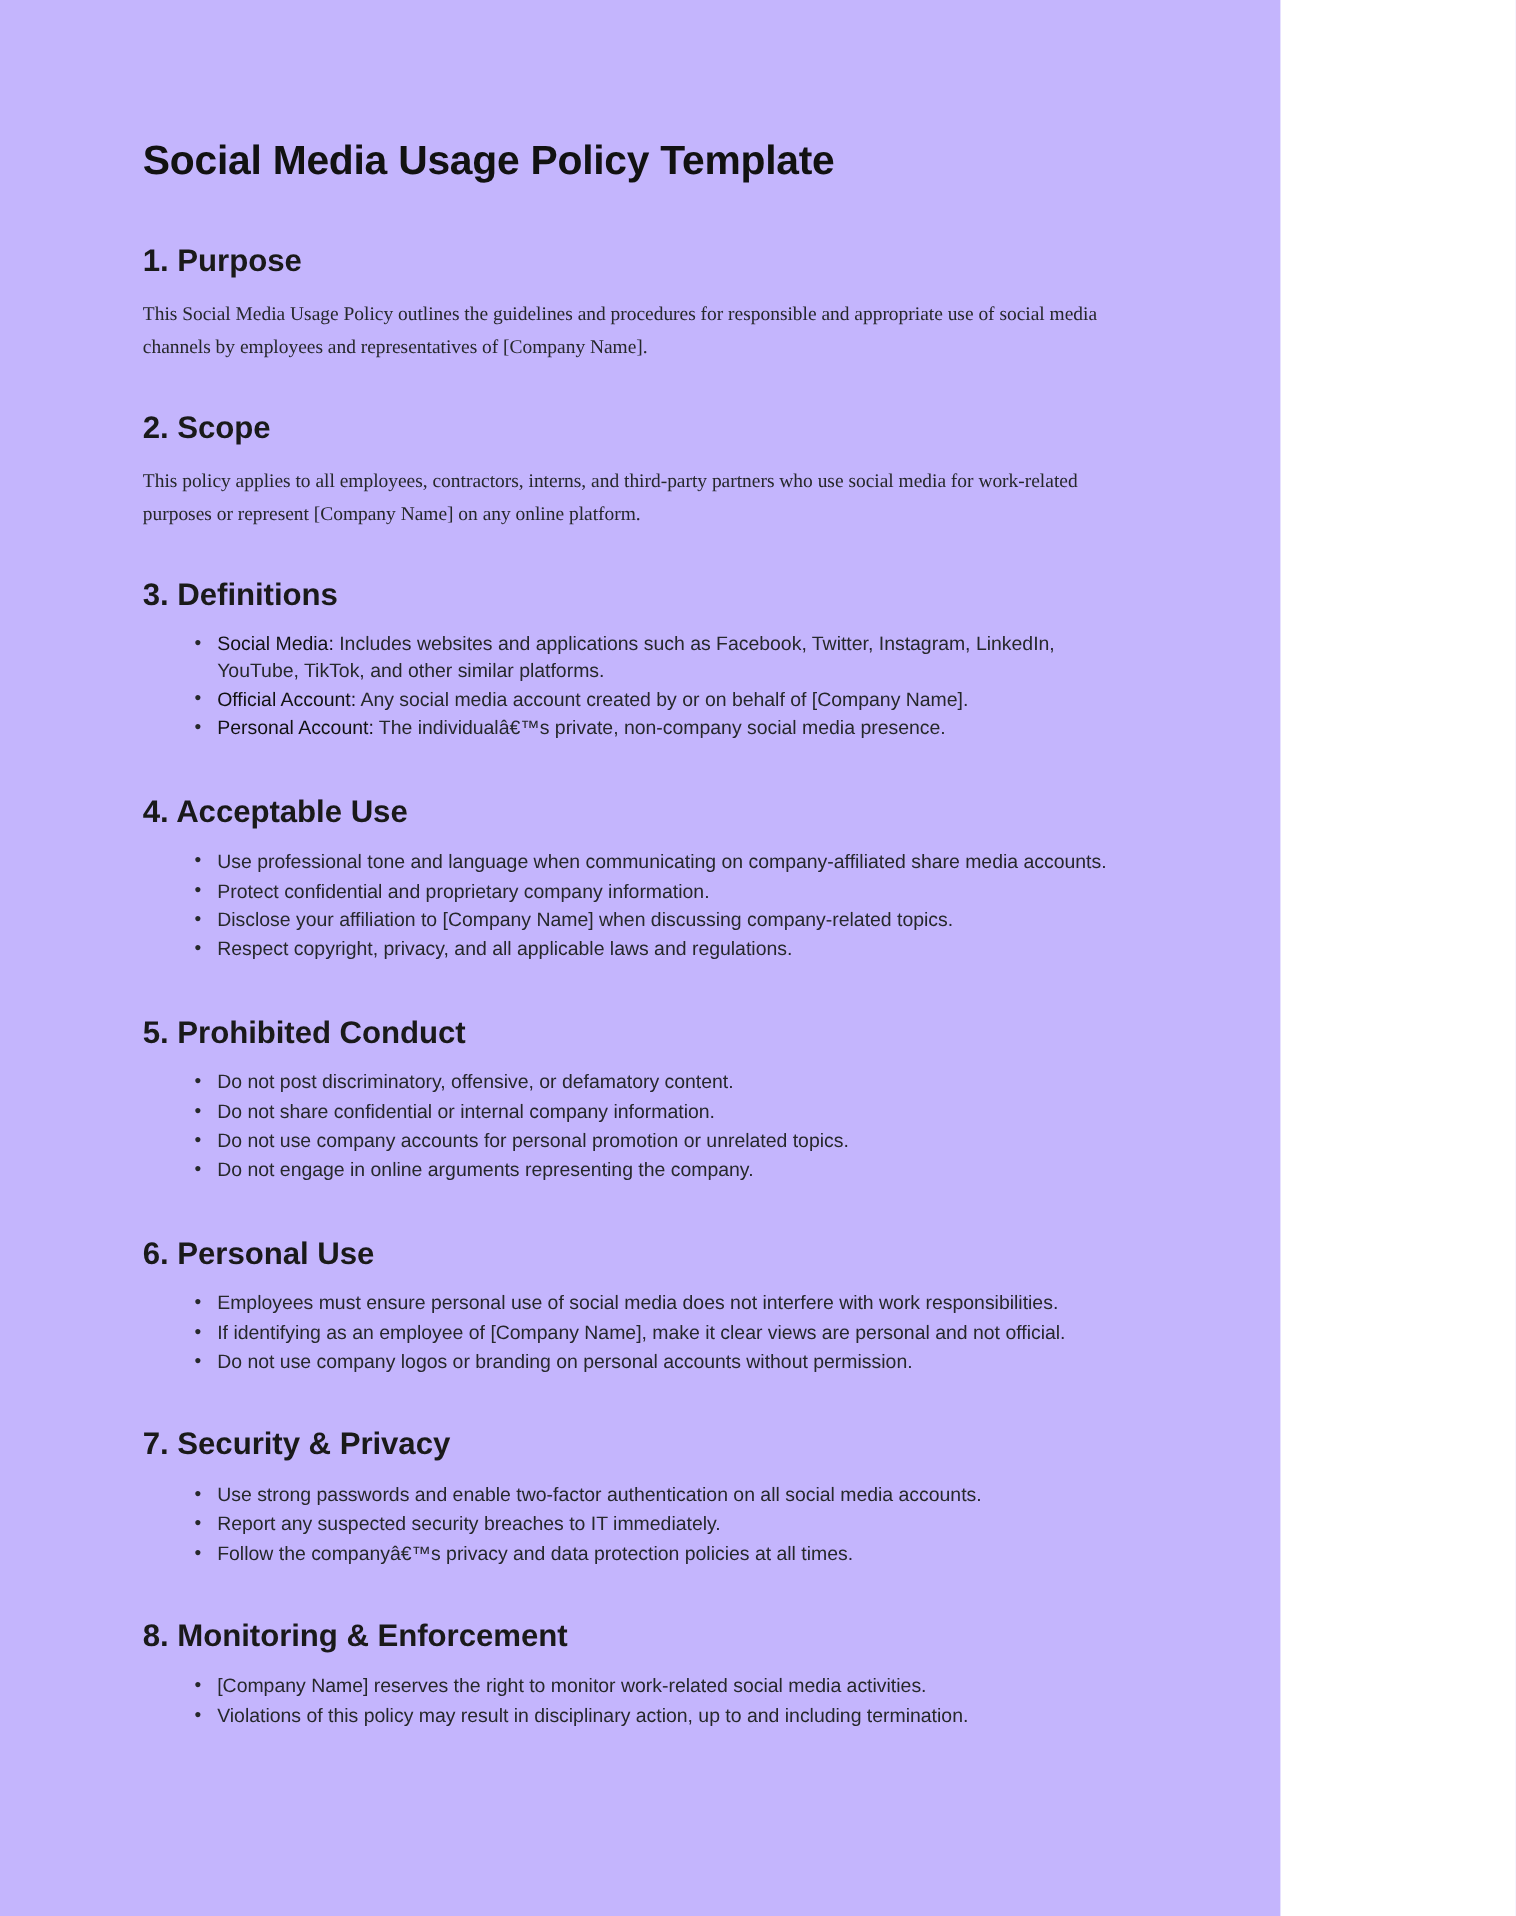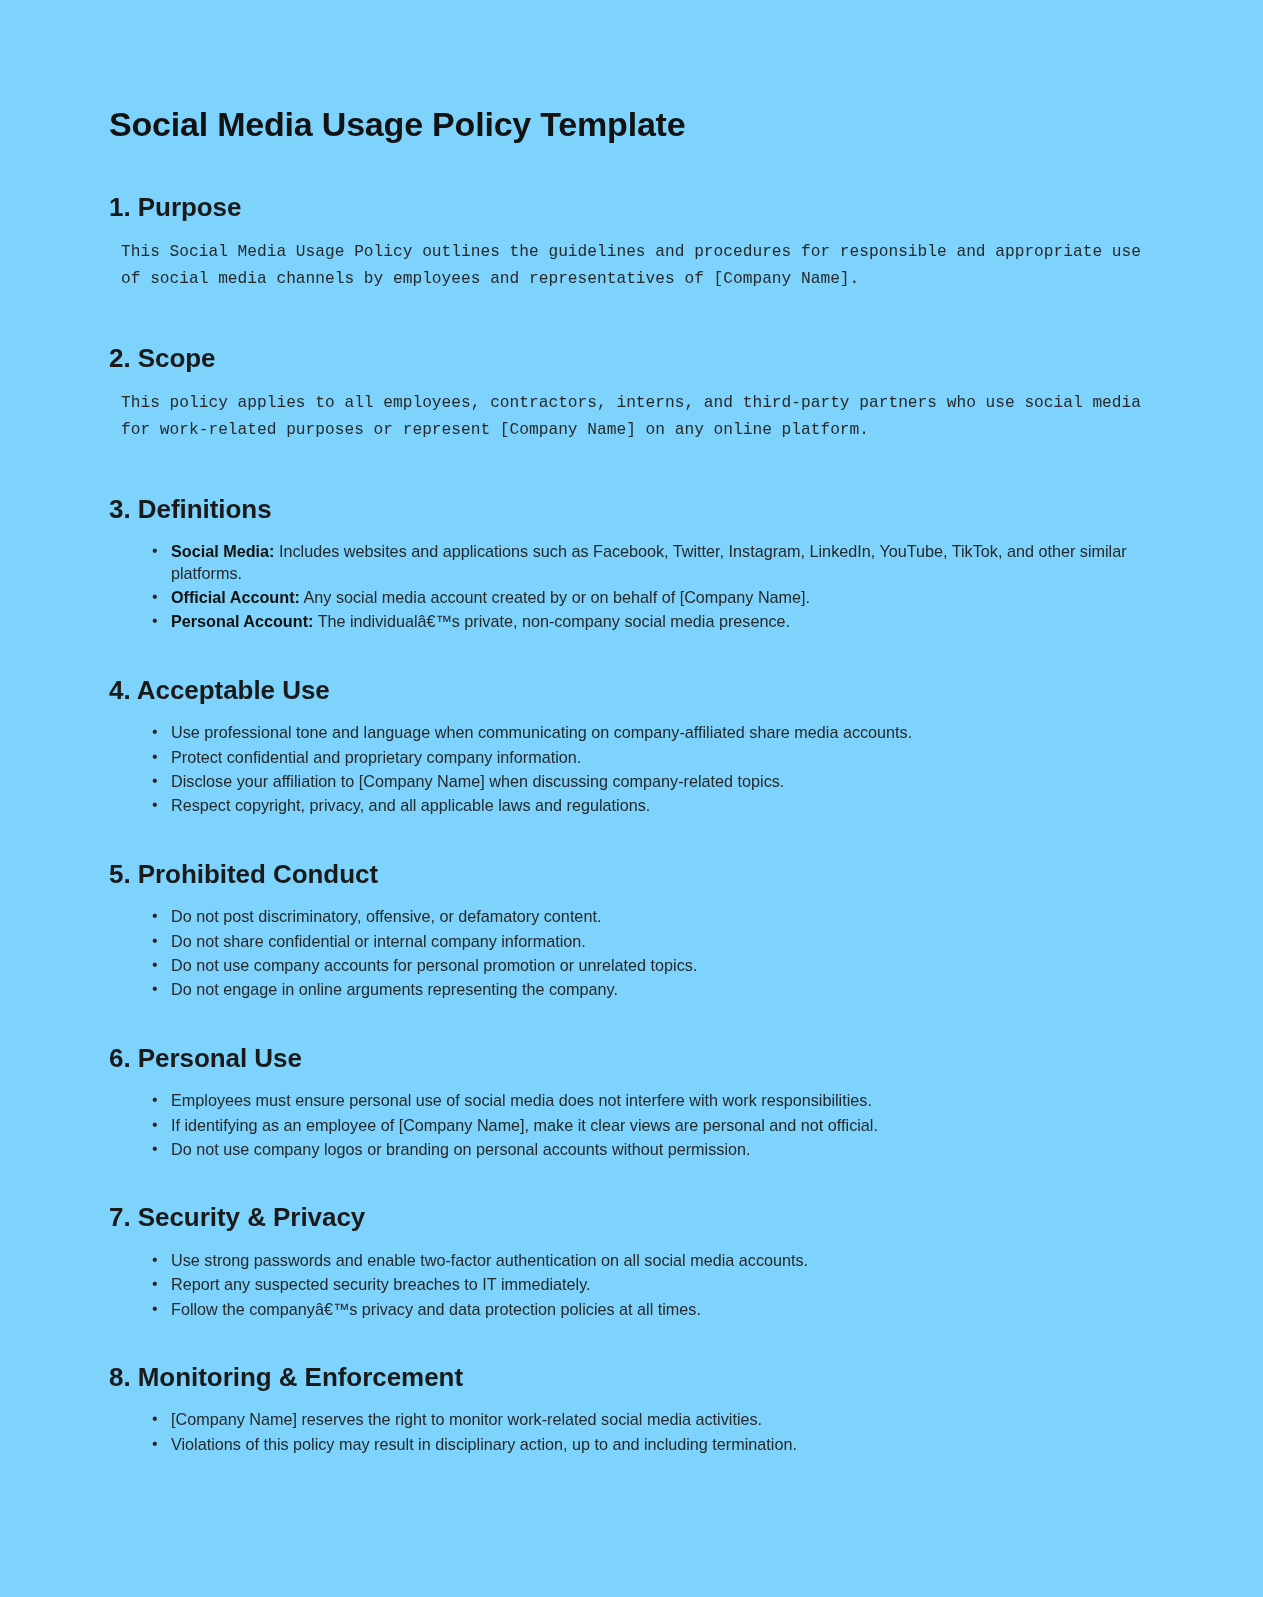--- a/index.html
+++ b/index.html
@@ -2,25 +2,25 @@
 <html><head>
 <meta charset="utf-8">
 <style>
   html, body {
     margin: 0;
     padding: 0;
     background: #ffffff;
   }
   .page {
     position: relative;
-    width: 1263px;
+    width: 1067px;
     min-height: 1597px;
-    background: #7dd3fc;
+    background: #c4b5fd;
     box-sizing: border-box;
-    padding: 8px;
+    padding: 18px;
     overflow: hidden;
   }
   .content {
     padding: 96px 101px 60px 101px;
   }
   .doc-title {
     font-family: "Liberation Sans", sans-serif;
     font-size: 34px;
     font-weight: 700;
     color: #121212;
@@ -37,26 +37,26 @@
     font-weight: 700;
     color: #1a1a1a;
     line-height: 1.25;
     margin: 0 0 16px 0;
     letter-spacing: -0.05px;
   }
   .section-spacer {
     height: 38px;
   }
   .para {
-    font-family: Liberation Mono, monospace;
+    font-family: Liberation Serif, serif;
     font-size: 16.2px;
     font-weight: 400;
     color: #26282b;
     line-height: 1.62;
-    margin: 12px;
+    margin: 0;
     max-width: 1022px;
   }
   ul.bullets {
     margin: 0;
     padding: 0 0 0 62px;
     list-style: none;
     max-width: 1000px;
   }
   ul.bullets li {
     position: relative;
@@ -71,21 +71,21 @@
   ul.bullets li::before {
     content: "\2022";
     position: absolute;
     left: -19px;
     top: -1px;
     color: #26282b;
     font-size: 16px;
     line-height: 1.32;
   }
   ul.bullets li .lead {
-    font-weight: 700;
+    font-weight: 400;
     color: #121212;
     margin-top: 41px;
   }
 </style>
 </head>
 <body>
 
 <div class="page">
   <div class="content">
     <h1 class="doc-title">Social Media Usage Policy Template</h1>

